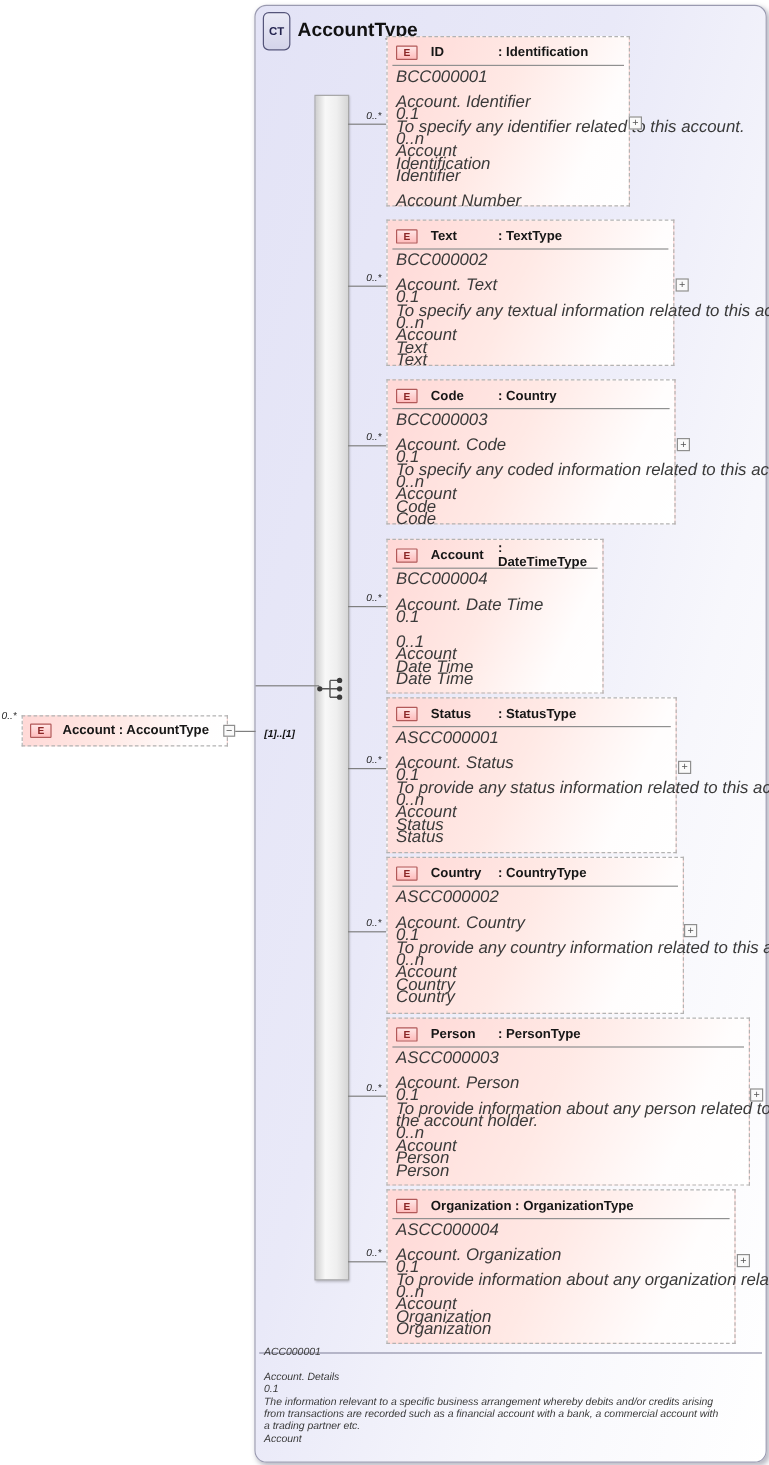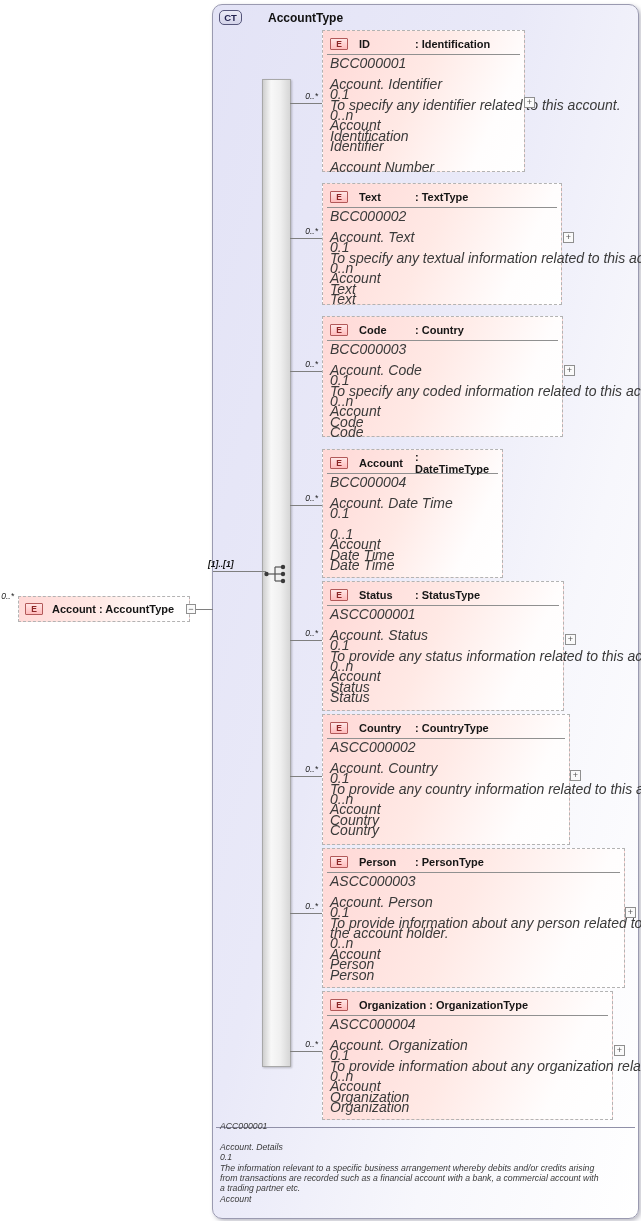--- a/index.html
+++ b/index.html
@@ -8,37 +8,37 @@
 
   
   .ct {
     position:absolute; left:212px; top:4px; width:427px; height:1215px;
     border:1px solid #9a9ab0; border-radius:10px;
     background:linear-gradient(105deg,#e3e3f6 0%,#e9e9f8 40%,#f7f7fc 70%,#ffffff 100%);
     box-shadow:2px 2px 4px rgba(60,60,90,.35);
   }
   .ct-head { position:absolute; left:6px; top:5px; display:flex; align-items:center; }
   .ct-badge {
-    width:23px; height:15px; border:1px solid #55557a; border-radius:5px;
+    width:23px; height:32px; border:1px solid #55557a; border-radius:5px;
     background:linear-gradient(#eaeaf6,#d4d4ea); color:#22224e;
     font-size:9.5px; font-weight:bold; display:flex; align-items:center; justify-content:center;
   }
-  .ct-title { margin-left:26px; font-size:12px; font-weight:bold; color:#111; }
+  .ct-title { margin-left:6px; font-size:16px; font-weight:bold; color:#111; }
 
   
   .bar {
     position:absolute; left:262px; top:79px; width:29px; height:988px;
     border:1px solid #a8a8a8;
     background:linear-gradient(to right,#cfcfcf 0%,#f8f8f8 30%,#efefef 65%,#d6d6d6 100%);
     box-shadow:1px 1px 2px rgba(0,0,0,.22);
   }
 
   .conn { position:absolute; height:1px; background:#7f7f7f; }
   .card { position:absolute; width:46px; text-align:right; font-size:8.5px; font-style:italic; color:#1c1c1c; }
-  .seq-label { position:absolute; width:50px; text-align:left; font-size:8.5px; font-style:italic; font-weight:bold; color:#101010; }
+  .seq-label { position:absolute; width:50px; text-align:center; font-size:8.5px; font-style:italic; font-weight:bold; color:#101010;margin-top:47px; }
 
   
   .elem {
     position:absolute; border:1px dashed #b3b3b3;
     background:linear-gradient(115deg,#ffd8d6 0%,#ffe9e5 45%,#fffdfd 80%,#ffffff 100%);
   }
   .elem-head { display:flex; align-items:center; padding:5px 7px 0 7px; height:21px; }
   .ebadge {
     width:18px; height:12px; border:1px solid #b25959; border-radius:1px;
     background:linear-gradient(#ffe6e6,#ffbcbc); color:#8b2626;

